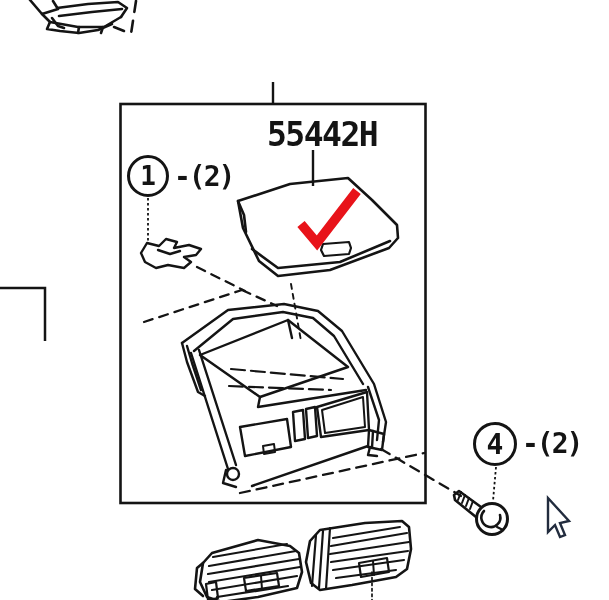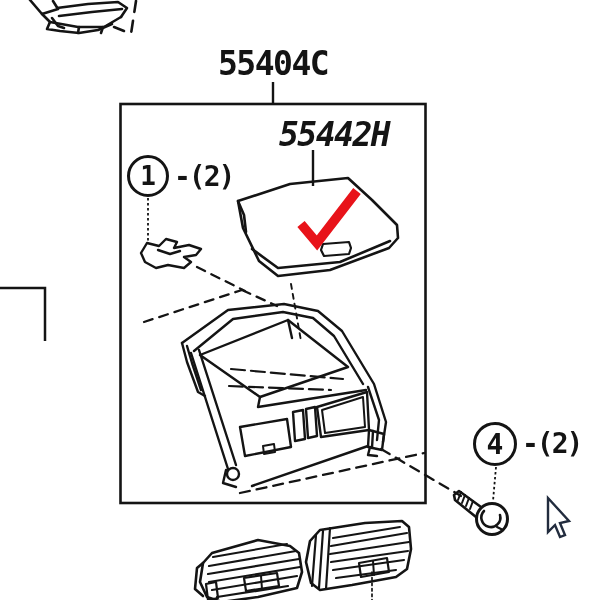--- a/index.html
+++ b/index.html
@@ -20,21 +20,21 @@
   }
   .callout.c1{left:127px;top:155px;width:42px;height:42px;font-size:26px;}
   .callout.c4{left:473px;top:422px;width:44px;height:44px;font-size:28px;}
   .qty{
     position:absolute;font-weight:700;font-size:28px;line-height:1;
     letter-spacing:-2px;color:#141414;white-space:nowrap;
   }
   .qty.q1{left:174px;top:163px;}
   .qty.q4{left:522px;top:430px;}
   .lbl-main{left:218px;top:47px;}
-  .lbl-sub{left:279px;top:118px;font-style:italic;}
+  .lbl-sub{left:267px;top:118px;}
 </style>
 </head>
 <body>
 
 <div class="canvas">
 
   <svg width="609" height="600" viewBox="0 0 609 600">
 
     <g stroke="#141414" stroke-width="2.6" fill="none" stroke-linecap="round" stroke-linejoin="round">
       <path d="M30,0 L42,14 L58,9 L53,1"></path>
@@ -152,21 +152,20 @@
       <path d="M359,563 L387,558 L389,572 L361,577 Z" stroke-width="2.2"></path>
       <path d="M373,561 L374,575" stroke-width="2"></path>
       <path d="M372,572 L372,600" stroke-dasharray="2.5 3" stroke-width="1.7"></path>
     </g>
 
     <g>
       <polygon points="548,498 548,532 555,525 560,537 565,535 560,523 569,521" fill="#ffffff" stroke="#222c3e" stroke-width="2.4" stroke-linejoin="miter"></polygon>
     </g>
   </svg>
 
-  <div class="part-label lbl-main">55404C</div>
   <div class="part-label lbl-sub">55442H</div>
 
   <div class="callout c1">
     <span>1</span>
   </div>
   <div class="qty q1">-(2)</div>
 
   <div class="callout c4">
     <span>4</span>
   </div>

